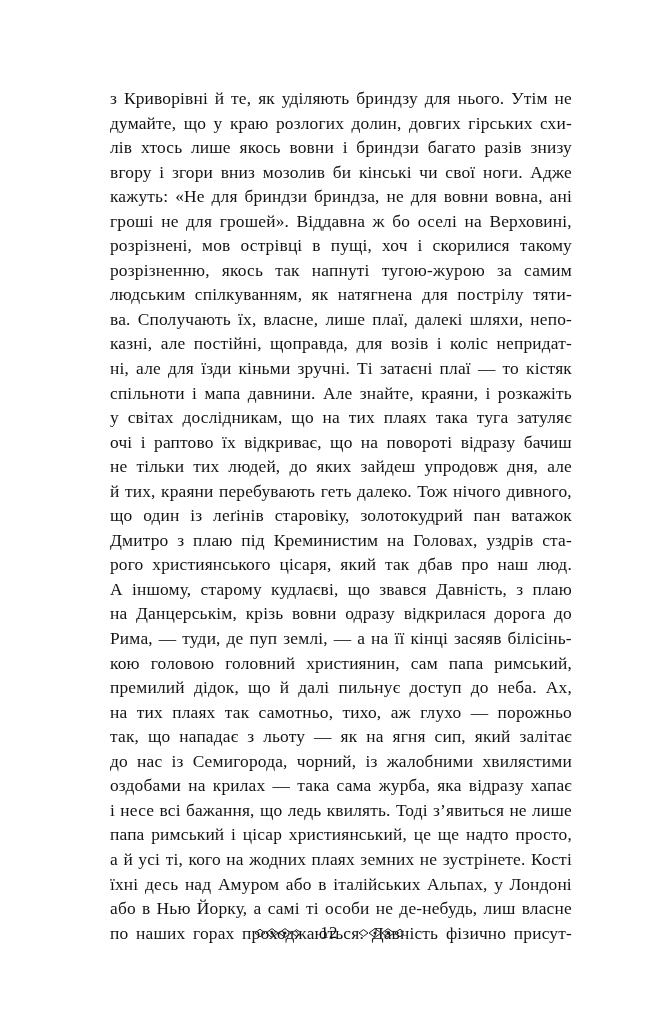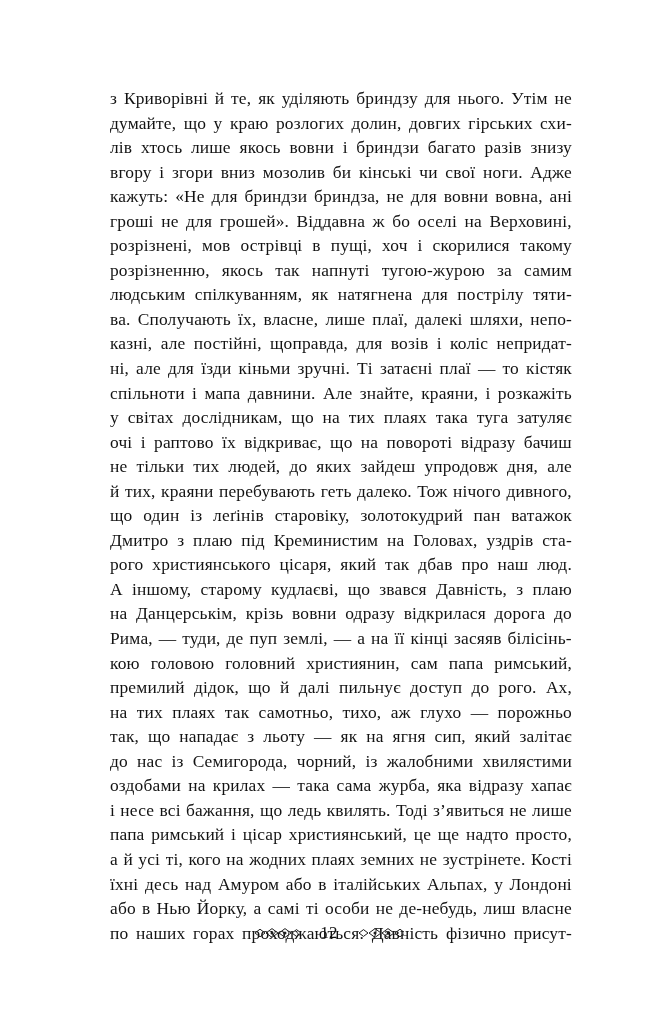--- a/index.html
+++ b/index.html
@@ -104,21 +104,21 @@
         <span class="line just"><span>очі</span><span>і</span><span>раптово</span><span>їх</span><span>відкриває,</span><span>що</span><span>на</span><span>повороті</span><span>відразу</span><span>бачиш</span></span>
         <span class="line just"><span>не</span><span>тільки</span><span>тих</span><span>людей,</span><span>до</span><span>яких</span><span>зайдеш</span><span>упродовж</span><span>дня,</span><span>але</span></span>
         <span class="line just"><span>й</span><span>тих,</span><span>краяни</span><span>перебувають</span><span>геть</span><span>далеко.</span><span>Тож</span><span>нічого</span><span>дивного,</span></span>
         <span class="line just"><span>що</span><span>один</span><span>із</span><span>леґінів</span><span>старовіку,</span><span>золотокудрий</span><span>пан</span><span>ватажок</span></span>
         <span class="line just"><span>Дмитро</span><span>з</span><span>плаю</span><span>під</span><span>Креминистим</span><span>на</span><span>Головах,</span><span>уздрів</span><span>ста-</span></span>
         <span class="line just"><span>рого</span><span>християнського</span><span>цісаря,</span><span>який</span><span>так</span><span>дбав</span><span>про</span><span>наш</span><span>люд.</span></span>
         <span class="line just"><span>А</span><span>іншому,</span><span>старому</span><span>кудлаєві,</span><span>що</span><span>звався</span><span>Давність,</span><span>з</span><span>плаю</span></span>
         <span class="line just"><span>на</span><span>Данцерськім,</span><span>крізь</span><span>вовни</span><span>одразу</span><span>відкрилася</span><span>дорога</span><span>до</span></span>
         <span class="line just"><span>Рима,</span><span>—</span><span>туди,</span><span>де</span><span>пуп</span><span>землі,</span><span>—</span><span>а</span><span>на</span><span>її</span><span>кінці</span><span>засяяв</span><span>білісінь-</span></span>
         <span class="line just"><span>кою</span><span>головою</span><span>головний</span><span>християнин,</span><span>сам</span><span>папа</span><span>римський,</span></span>
-        <span class="line just"><span>премилий</span><span>дідок,</span><span>що</span><span>й</span><span>далі</span><span>пильнує</span><span>доступ</span><span>до</span><span>рого.</span><span>Ах,</span></span>
+        <span class="line just"><span>премилий</span><span>дідок,</span><span>що</span><span>й</span><span>далі</span><span>пильнує</span><span>доступ</span><span>до</span><span>неба.</span><span>Ах,</span></span>
         <span class="line just"><span>на</span><span>тих</span><span>плаях</span><span>так</span><span>самотньо,</span><span>тихо,</span><span>аж</span><span>глухо</span><span>—</span><span>порожньо</span></span>
         <span class="line just"><span>так,</span><span>що</span><span>нападає</span><span>з</span><span>льоту</span><span>—</span><span>як</span><span>на</span><span>ягня</span><span>сип,</span><span>який</span><span>залітає</span></span>
         <span class="line just"><span>до</span><span>нас</span><span>із</span><span>Семигорода,</span><span>чорний,</span><span>із</span><span>жалобними</span><span>хвилястими</span></span>
         <span class="line just"><span>оздобами</span><span>на</span><span>крилах</span><span>—</span><span>така</span><span>сама</span><span>журба,</span><span>яка</span><span>відразу</span><span>хапає</span></span>
         <span class="line just"><span>і</span><span>несе</span><span>всі</span><span>бажання,</span><span>що</span><span>ледь</span><span>квилять.</span><span>Тоді</span><span>з’явиться</span><span>не</span><span>лише</span></span>
         <span class="line just"><span>папа</span><span>римський</span><span>і</span><span>цісар</span><span>християнський,</span><span>це</span><span>ще</span><span>надто</span><span>просто,</span></span>
         <span class="line just"><span>а</span><span>й</span><span>усі</span><span>ті,</span><span>кого</span><span>на</span><span>жодних</span><span>плаях</span><span>земних</span><span>не</span><span>зустрінете.</span><span>Кості</span></span>
         <span class="line just"><span>їхні</span><span>десь</span><span>над</span><span>Амуром</span><span>або</span><span>в</span><span>італійських</span><span>Альпах,</span><span>у</span><span>Лондоні</span></span>
         <span class="line just"><span>або</span><span>в</span><span>Нью</span><span>Йорку,</span><span>а</span><span>самі</span><span>ті</span><span>особи</span><span>не</span><span>де-небудь,</span><span>лиш</span><span>власне</span></span>
         <span class="line just"><span>по</span><span>наших</span><span>горах</span><span>проходжаються.</span><span>Давність</span><span>фізично</span><span>присут-</span></span>

